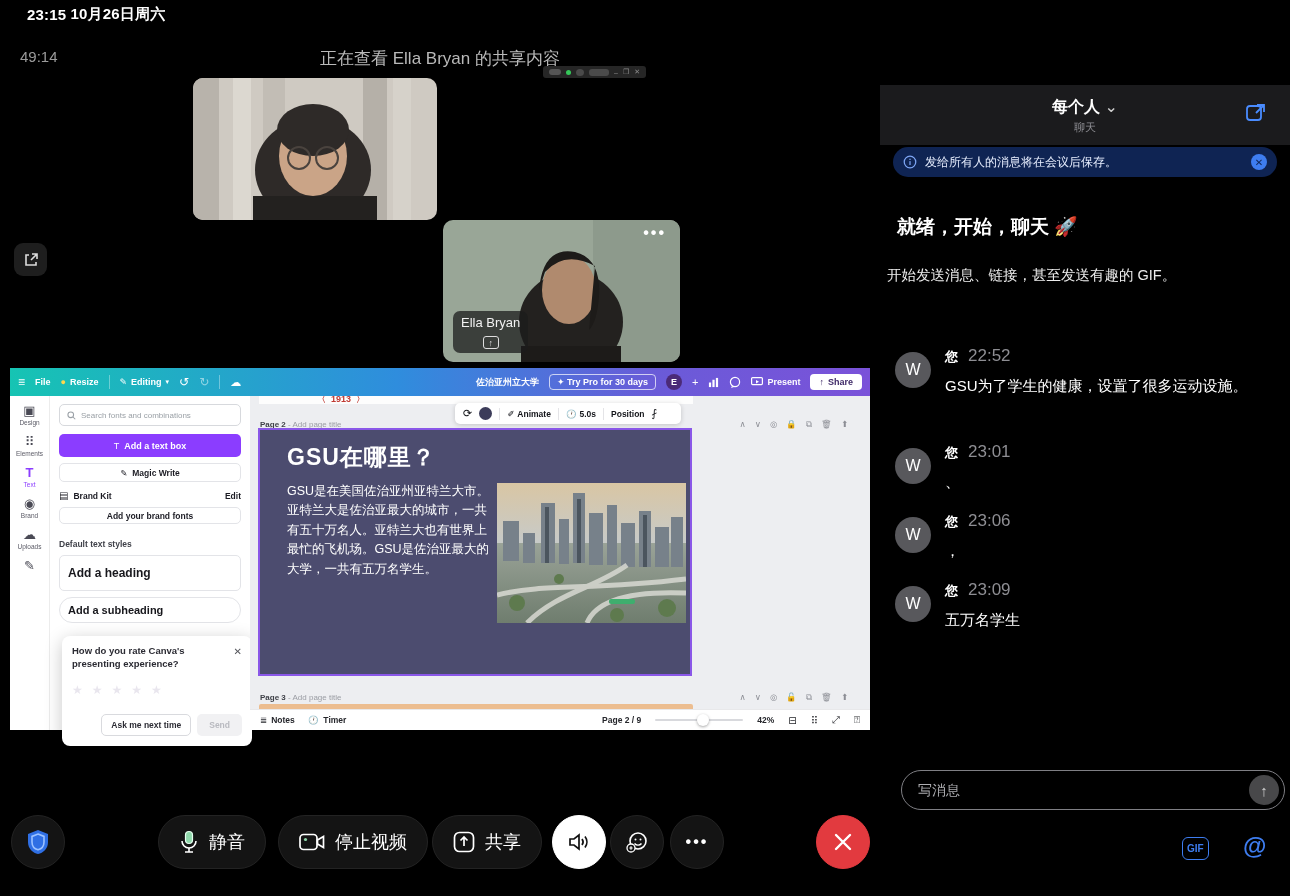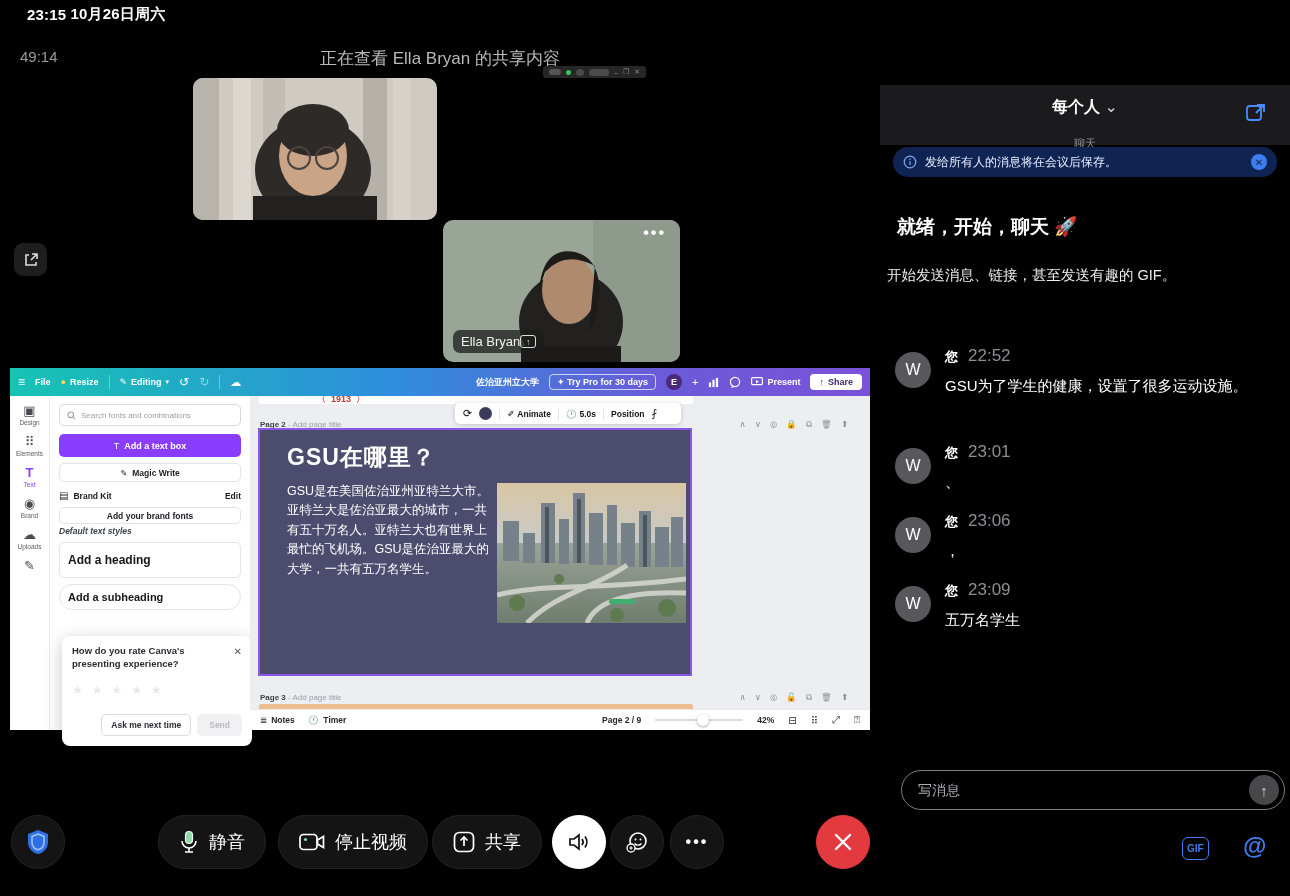--- a/index.html
+++ b/index.html
@@ -18,21 +18,21 @@
 
   
   .hdr-gray{color:#9b9b9b;}
   .layout-pill{border:1.5px solid #4d7fd6;color:#74a7ff;border-radius:17px;padding:5px 16px;font-size:17px;}
   .chat-active{width:40px;height:40px;border-radius:10px;background:#3a7bf2;display:flex;align-items:center;justify-content:center;}
   .minibar{background:#262626;border-radius:3px;display:flex;align-items:center;gap:5px;padding:2px 6px;}
   .minibar .mb{height:6px;border-radius:3px;background:#555;}
 
   
   .vid{border-radius:10px;overflow:hidden;position:relative;}
-  .name-pill{position:absolute;left:10px;bottom:9px;background:rgba(28,28,28,.75);border-radius:7px;color:#f2f2f2;font-size:13px;padding:4px 8px;display:flex;align-items:center;}
+  .name-pill{position:absolute;left:10px;bottom:9px;background:rgba(28,28,28,.75);border-radius:7px;color:#f2f2f2;font-size:13px;padding:4px 8px;display:flex;gap:6px;align-items:center;flex-direction:column;}
   .mini-share{width:16px;height:13px;border:1.3px solid #ddd;border-radius:3px;font-size:9px;color:#ddd;display:flex;align-items:center;justify-content:center;}
   .dots3{color:#fff;font-size:16px;letter-spacing:2px;font-weight:bold;}
 
   
   #canva{left:10px;top:368px;width:860px;height:362px;background:#fff;}
   .cv-top{height:28px;background:linear-gradient(90deg,#16c4b3 0%,#2f8ddd 45%,#6a5bd8 75%,#7a52d9 100%);display:flex;align-items:center;color:#fff;font-size:9px;padding:0 8px;gap:10px;}
   .cv-top .sep{width:1px;height:14px;background:rgba(255,255,255,.35);}
   .cv-btn{display:flex;align-items:center;gap:4px;font-weight:bold;}
   .trypro{border:1px solid rgba(255,255,255,.7);border-radius:4px;padding:2px 7px;font-weight:bold;}
   .cv-share{background:#fff;color:#3f2a68;border-radius:4px;padding:3px 9px;font-weight:bold;display:flex;gap:4px;align-items:center;}
@@ -67,21 +67,21 @@
   .slider .knob{position:absolute;left:42px;top:-5px;width:12px;height:12px;border-radius:50%;background:#fff;box-shadow:0 1px 3px rgba(0,0,0,.35);}
 
   
   .ctl-pill{height:54px;border-radius:27px;background:#141414;border:1px solid #232323;display:flex;align-items:center;gap:10px;padding:0 20px;color:#fff;font-size:18px;}
   .ctl-circle{width:54px;height:54px;border-radius:50%;background:#141414;border:1px solid #232323;display:flex;align-items:center;justify-content:center;}
 
   
   #chatpanel{left:880px;top:0;width:410px;height:896px;background:#000;}
   .cp-head{position:absolute;left:0;top:85px;width:410px;height:60px;background:#1b1b1d;}
   .cp-title{color:#fff;font-size:16px;font-weight:bold;}
-  .cp-sub{color:#8e8e93;font-size:11px;margin-top:18px;}
+  .cp-sub{color:#8e8e93;font-size:11px;margin-top:2px;}
   .banner{position:absolute;left:13px;top:147px;width:384px;height:30px;background:#0f2453;border-radius:15px;display:flex;align-items:center;gap:8px;padding:0 10px;color:#e8efff;font-size:12px;}
   .bclose{margin-left:auto;width:16px;height:16px;border-radius:50%;background:#3e7df0;color:#0f2453;font-size:10px;display:flex;align-items:center;justify-content:center;font-weight:bold;}
   .intro-t{color:#fff;font-size:19px;font-weight:bold;}
   .intro-s{color:#ededed;font-size:14.5px;}
   .avatarW{width:36px;height:36px;border-radius:50%;background:#58585c;color:#fff;display:flex;align-items:center;justify-content:center;font-size:16px;}
   .msg-meta{color:#fff;font-size:13px;font-weight:bold;}
   .msg-time{color:#8e8e93;font-size:17px;font-weight:normal;margin-left:10px;}
   .msg-text{color:#fff;font-size:15px;line-height:1.55;width:330px;}
   .chat-input{position:absolute;left:21px;top:770px;width:384px;height:40px;border:1.5px solid #7f7f84;border-radius:20px;background:transparent;display:flex;align-items:center;padding:0 5px 0 14px;}
   .chat-input input{flex:1;background:transparent;border:none;outline:none;color:#ddd;font-size:14px;}
@@ -274,21 +274,21 @@
           <span>Magic Write</span>
         </div>
       <div class="brandrow">
         <span style="font-size:10px;">▤</span>
         <span>Brand Kit</span>
         <span style="margin-left:auto;">Edit</span>
       </div>
       <div class="whitebtn" style="font-weight:bold;height:17px;">
           <span>Add your brand fonts</span>
         </div>
-      <div style="margin-top:2px;font-size:8.5px;font-weight:bold;color:#40424a;font-style:italic;">Default text styles</div>
+      <div style="margin-top:15px;font-size:8.5px;font-weight:bold;color:#40424a;">Default text styles</div>
       <div class="stylebox" style="height:36px;font-size:12px;font-weight:bold;">Add a heading</div>
       <div class="stylebox" style="height:26px;font-size:11px;font-weight:bold;border-radius:13px;">Add a subheading</div>
 
       <div class="popup">
         <div class="q">How do you rate Canva's presenting experience?</div>
         <span style="position:absolute;right:10px;top:10px;color:#55565c;font-size:10px;">✕</span>
         <div class="stars">
             <span>★</span>
             <span>★</span>
             <span>★</span>

